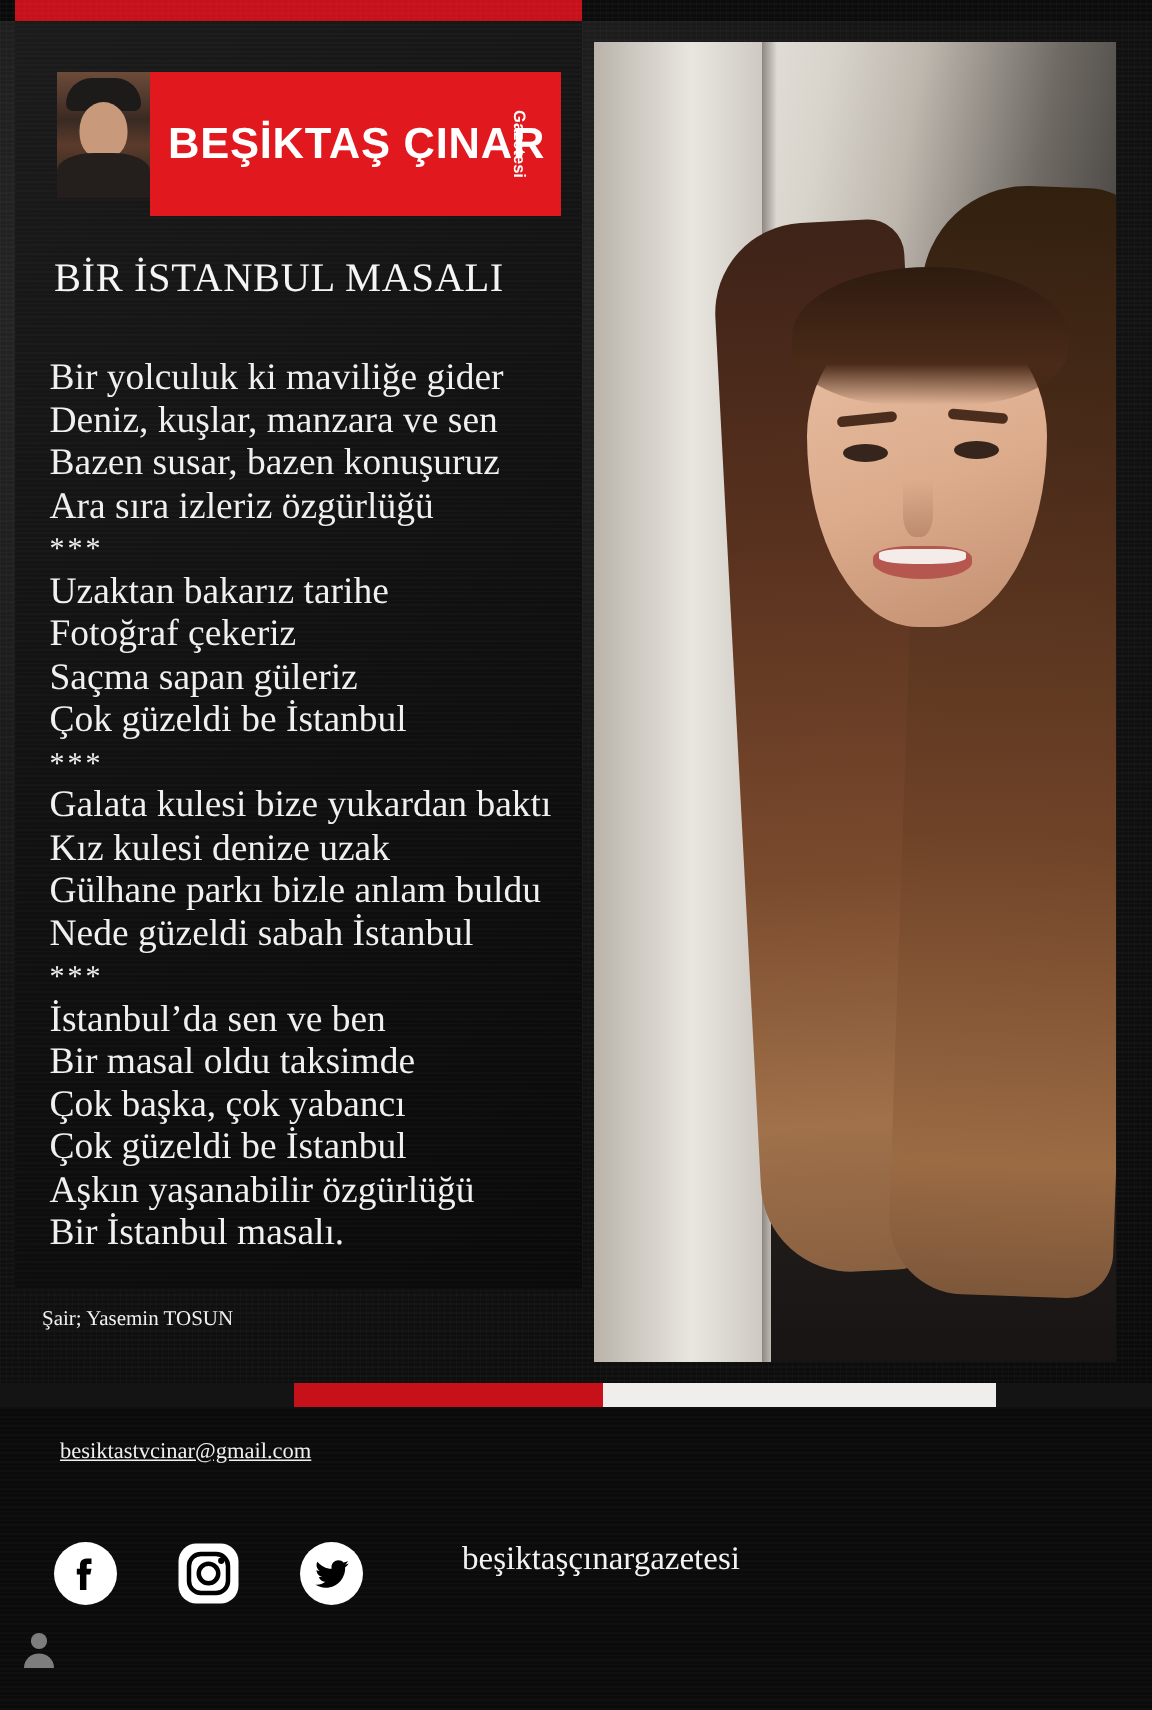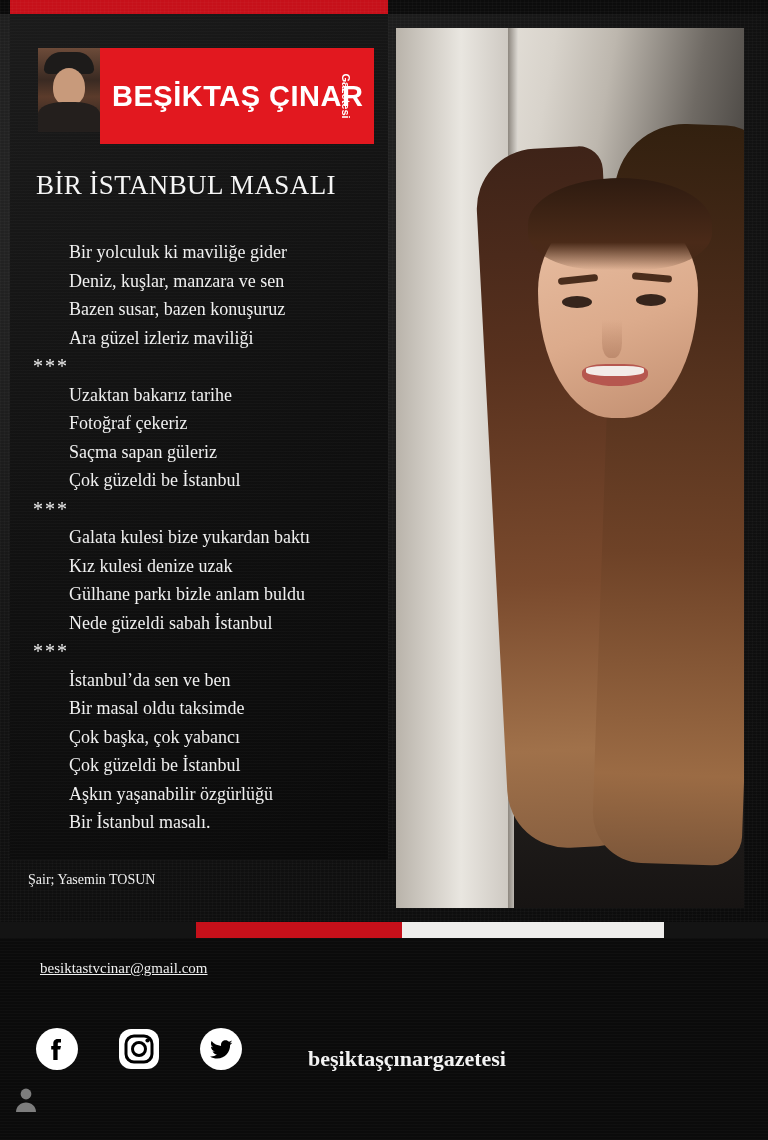--- a/index.html
+++ b/index.html
@@ -148,25 +148,24 @@
   }
   .poem-body {
     position: absolute;
     left: 33px;
     top: 238px;
     width: 348px;
     z-index: 5;
   }
   .stanza { margin-bottom: 0; }
   .poem-line {
-    font-size: 18px;
+    font-size: 25px;
     line-height: 28.5px;
     color: #f0f0f0;
     white-space: nowrap;
-    margin-left: 36px;
   }
   .stanza-sep {
     font-size: 20px;
     line-height: 28.5px;
     letter-spacing: 2px;
     color: #f0f0f0;
   }
 
   .poem-author {
     position: absolute;
@@ -330,24 +329,23 @@
     font-size: 15px;
     color: #f0f0f0;
     text-decoration: underline;
     z-index: 6;
   }
   .social-row {
     position: absolute;
     left: 34px;
     top: 88px;
     display: flex;
-    align-items: flex-end;
+    align-items: flex-start;
     gap: 36px;
     z-index: 6;
-    font-weight: bold;
   }
   .social-icon {
     width: 46px;
     height: 46px;
     display: flex;
     align-items: center;
     justify-content: center;
   }
   .social-handle {
     margin-left: 28px;
@@ -389,21 +387,21 @@
   </div>
 
   <div class="poem-title">BİR İSTANBUL MASALI</div>
 
   <div class="poem-body">
 
     <div class="stanza">
       <div class="poem-line">Bir yolculuk ki maviliğe gider</div>
       <div class="poem-line">Deniz, kuşlar, manzara ve sen</div>
       <div class="poem-line">Bazen susar, bazen konuşuruz</div>
-      <div class="poem-line">Ara güzel izleriz maviliği</div>
+      <div class="poem-line">Ara sıra izleriz özgürlüğü</div>
       <div class="stanza-sep">***</div>
     </div>
 
     <div class="stanza">
       <div class="poem-line">Uzaktan bakarız tarihe</div>
       <div class="poem-line">Fotoğraf çekeriz</div>
       <div class="poem-line">Saçma sapan güleriz</div>
       <div class="poem-line">Çok güzeldi be İstanbul</div>
       <div class="stanza-sep">***</div>
     </div>

